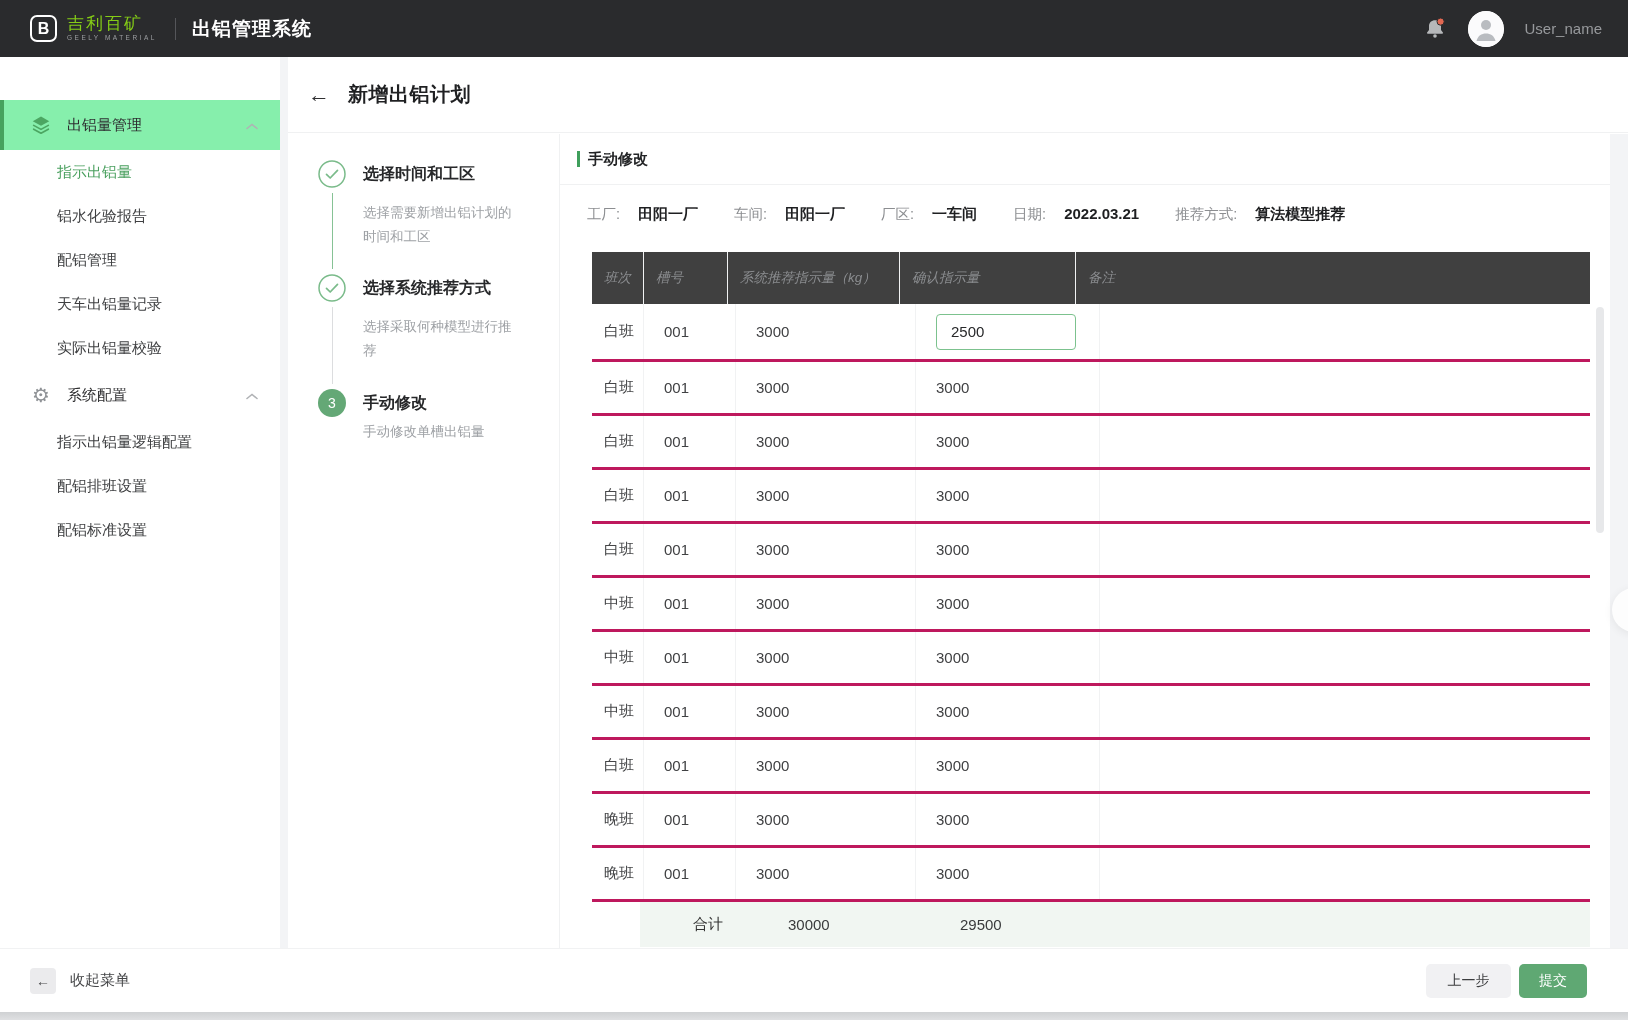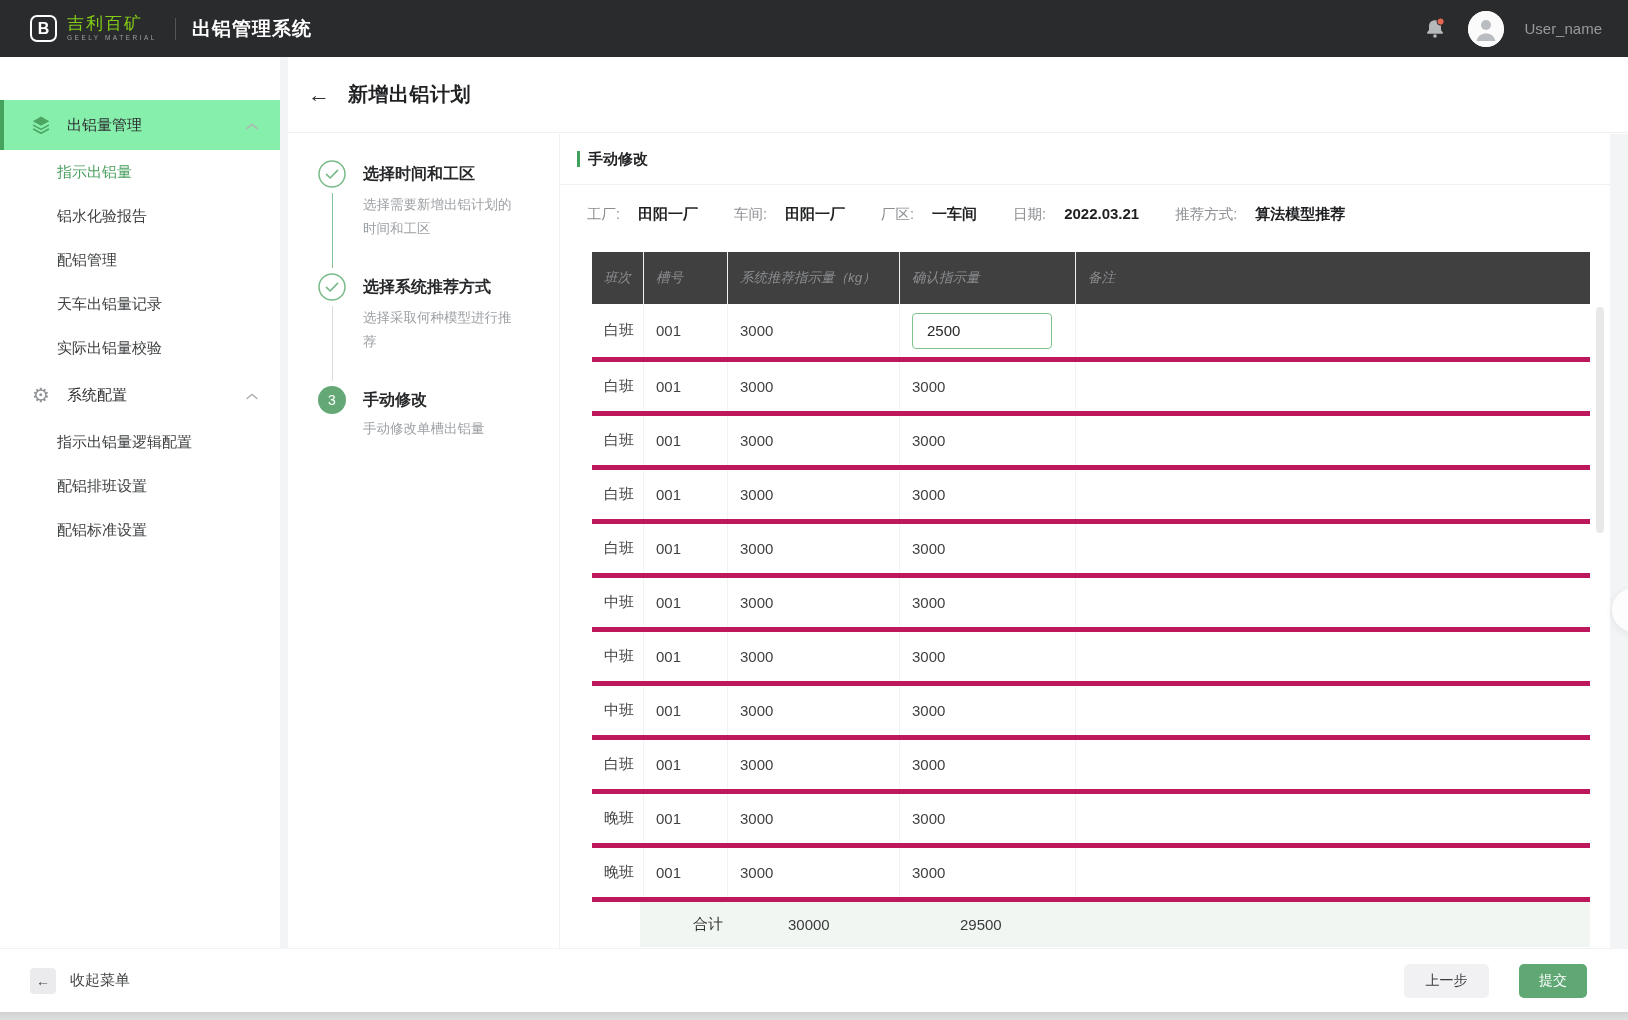--- a/index.html
+++ b/index.html
@@ -47,59 +47,59 @@
   .steps-panel { width:272px; border-right:1px solid #f0f1f2; padding:26px 20px 0 30px; }
   .step { position:relative; display:flex; gap:17px; padding-bottom:26px; min-height:113px; }
   .step .rail { width:28px; flex:none; display:flex; justify-content:center; }
   .step .line { position:absolute; left:13.5px; top:33px; bottom:5px; width:1.5px; }
   .step .line.green { background:#86c295; }
   .step .line.gray { background:#dcdddf; }
   .num-circle { width:28px; height:28px; border-radius:50%; background:#64a876; color:#fff; font-size:14px;
                 display:flex; align-items:center; justify-content:center; }
   .step-body { padding-top:4px; }
   .step-title { font-size:16px; font-weight:bold; color:#27282a; }
-  .step-desc { margin-top:8px; font-size:13.5px; color:#9ea1a5; line-height:1.75; width:152px; }
+  .step-desc { margin-top:16px; font-size:13.5px; color:#9ea1a5; line-height:1.75; width:152px; }
 
   
   .right-panel { position:relative; flex:1; }
   .section-header { height:51px; border-bottom:1px solid #f0f1f2; display:flex; align-items:center; padding-left:17px; }
   .green-bar { width:3px; height:16px; background:#3f9f5c; }
   .section-title { margin-left:8px; font-size:15px; font-weight:bold; color:#232426; }
   .info-row { display:flex; margin:14px 0 0 27px; height:30px; align-items:center; gap:36px; }
   .info-item { font-size:14.5px; color:#8c8e91; }
   .info-item b { color:#1e1f21; font-size:15px; margin-left:18px; }
 
   
   .table { margin:23px 20px 0 32px; }
   .trow, .thead { display:grid; grid-template-columns:52px 84px 172px 176px 1fr; }
   .thead { height:52px; background:#404040;font-style:italic; }
   .thead .cell { font-size:13.5px; color:#8b8d90; font-weight:normal; }
   .cell { display:flex; align-items:center; padding-left:12px; border-right:1px solid #f1f2f3; min-width:0; }
   .cell:last-child { border-right:none; }
-  .trow { height:54px; border-bottom:5px solid #be185d; font-size:15px; color:#454648; }
+  .trow { height:54px; border-bottom:3px solid #be185d; font-size:15px; color:#454648;gap:8px; }
   .trow.first { height:58px; }
   .trow .cell.num { color:#404143; }
   .cell-input { width:140px; height:36px; border:1px solid #7cc28e; border-radius:4px; padding:0 14px;
                 font-size:15px; color:#27282a; font-family:inherit; outline:none; }
   .total-row { height:45px; background:#f1f6f2; display:grid; grid-template-columns:136px 172px 176px 1fr;
                font-size:15px; color:#3a3b3d;margin-left:48px; }
   .total-row .cell { border-right:none; }
   .total-row .t-label { justify-content:center; padding-left:0; color:#333;}
 
   .scroll-thumb { position:absolute; left:1596px; top:307px; width:8px; height:226px; border-radius:4px; background:#e7e8ea; }
   .float-circle { position:absolute; left:1612px; top:588px; width:44px; height:44px; border-radius:50%;
                   background:#fdfdfd; box-shadow:0 2px 10px rgba(0,0,0,.07); }
 
   
   .bottom-bar { position:absolute; top:948px; left:0; width:1628px; height:64px; background:#fff;
                 border-top:1px solid #f1f2f3; display:flex; align-items:center; padding:0 41px 0 30px; }
   .collapse-btn { width:26px; height:26px; border-radius:4px; background:#ebebed; color:#4a4b4d; font-size:14px;
                   display:flex; align-items:center; justify-content:center; cursor:pointer; }
   .collapse-label { margin-left:14px; font-size:15px; color:#454648; }
-  .bar-right { margin-left:auto; display:flex; gap:30px; }
+  .bar-right { margin-left:auto; display:flex; gap:8px; }
   .btn { height:34px; border:none; border-radius:5px; font-size:14px; font-family:inherit; cursor:pointer; }
   .btn-prev { width:85px; background:#f1f1f3; color:#3b3c3e; }
   .btn-submit { width:68px; background:#5fa873; color:#fff; }
 
   .bottom-strip { position:absolute; top:1012px; left:0; width:1628px; height:8px;
                   background:linear-gradient(#cfd1d3,#dfe0e2); }
 </style>
 </head>
 <body>
 

